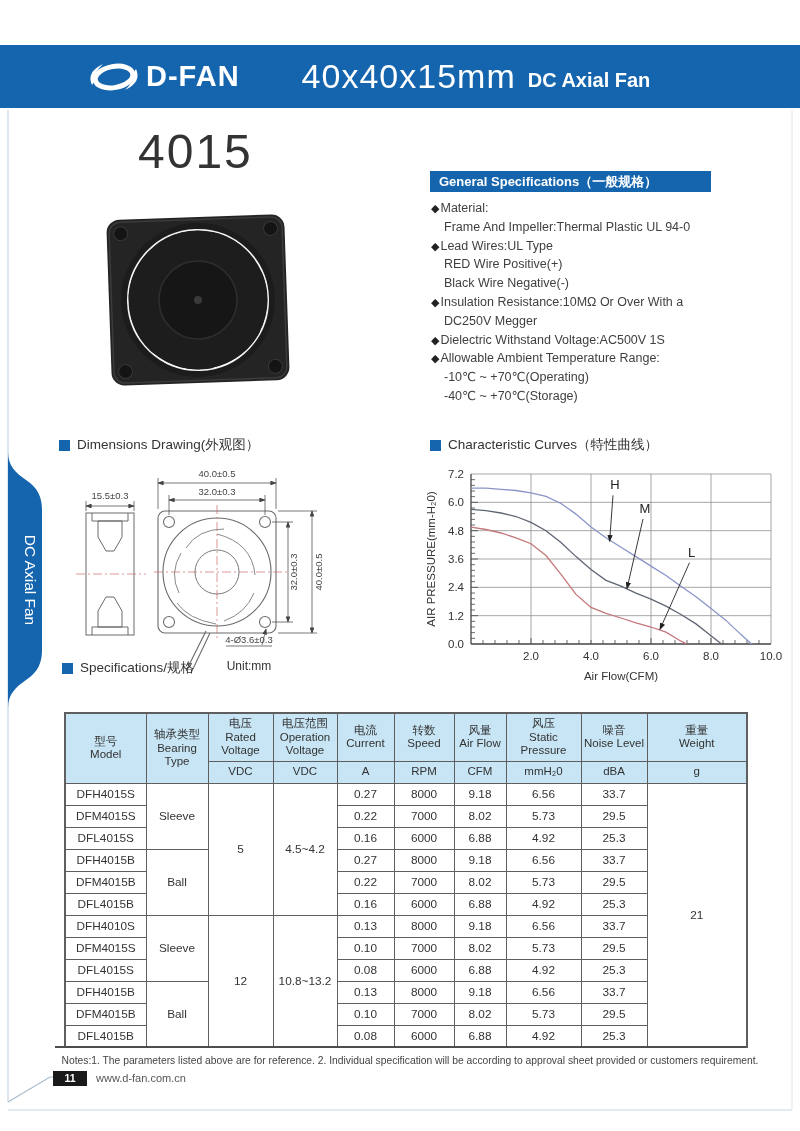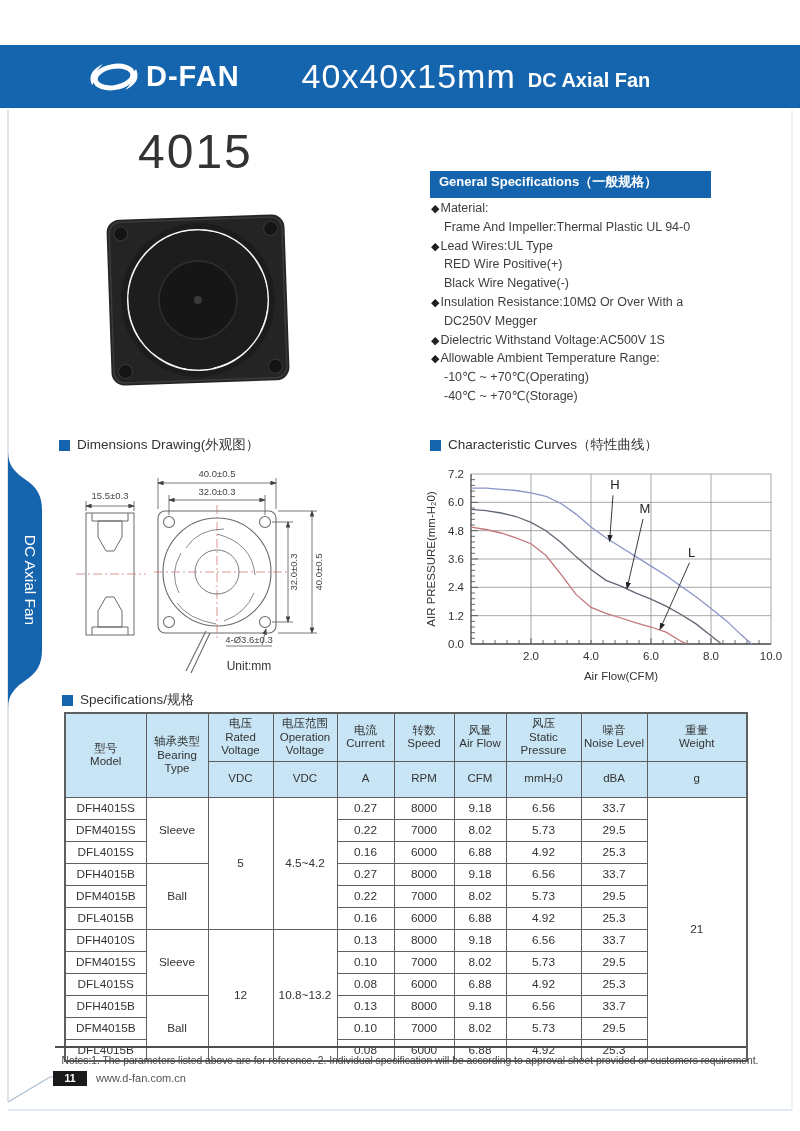--- a/index.html
+++ b/index.html
@@ -14,21 +14,21 @@
   .brand { font-size:29px; font-weight:bold; letter-spacing:1px; margin-left:4px; }
   .hdr-title { font-size:34px; font-weight:400; margin-left:62px; letter-spacing:1px; }
   .hdr-sub { font-size:20px; font-weight:bold; margin-left:12px; margin-top:8px; }
 
   .model-no { position:absolute; left:138px; top:124px; font-size:48px; color:#333; letter-spacing:2px;
               font-weight:400; }
 
   .fan-img { position:absolute; left:92px; top:203px; }
 
   
-  .gs-bar { position:absolute; left:430px; top:171px; width:281px; height:27px; background:#1565ae;
+  .gs-bar { position:absolute; left:430px; top:171px; width:281px; height:21px; background:#1565ae;
             color:#fff; font-size:13px; font-weight:600; line-height:21px; padding-left:9px; }
   .gs-list { position:absolute; left:431px; top:199px; width:356px; font-size:12.5px; color:#3f3f3f;
              line-height:18.8px; }
   .gs-line { white-space:nowrap; }
   .gs-line .dia { font-size:11px; margin-right:1px; color:#222; }
   .gs-line.cont { padding-left:13px; }
 
   
   .sec-head { position:absolute; display:flex; align-items:center; font-size:13.5px; color:#333; }
   .sec-head .sq { width:11px; height:11px; background:#1565ae; margin-right:7px; flex:0 0 auto; }
@@ -303,21 +303,21 @@
         <text x="197" y="222" text-anchor="middle" class="axlab" font-size="12.5">Air Flow(CFM)</text>
         <line x1="189" y1="37.34722222222223" x2="185.6" y2="83.29166666666667" class="leader" marker-end="url(#car)"></line>
         <text x="191" y="31.34722222222223" text-anchor="middle" class="annot-t">H</text>
         <line x1="219" y1="60.95833333333334" x2="203" y2="130.51388888888889" class="leader" marker-end="url(#car)"></line>
         <text x="221" y="54.95833333333334" text-anchor="middle" class="annot-t">M</text>
         <line x1="265.5" y1="104.63888888888887" x2="236" y2="171.36111111111111" class="leader" marker-end="url(#car)"></line>
         <text x="267.5" y="98.63888888888887" text-anchor="middle" class="annot-t">L</text>
       </g>
   </svg>
 
-  <div class="sec-head" style="left:62px; top:691px;">
+  <div class="sec-head" style="left:62px; top:659px;">
     <span class="sq"></span>
     <span>Specifications/规格</span>
   </div>
   <table class="spec-table">
     <colgroup id="spec-cols">
         <col style="width: 81px;">
         <col style="width: 62px;">
         <col style="width: 65px;">
         <col style="width: 64px;">
         <col style="width: 57px;">
@@ -367,21 +367,21 @@
           </th>
           <th>
             <div class="zh">重量</div>
             <div>Weight</div>
           </th>
         </tr>
         <tr>
           <th style="height: 22px;">VDC</th>
           <th style="height: 22px;">VDC</th>
           <th style="height: 22px;">A</th>
-          <th style="height: 36px;">RPM</th>
+          <th style="height: 22px;">RPM</th>
           <th style="height: 22px;">CFM</th>
           <th style="height: 22px;">mmH₂0</th>
           <th style="height: 22px;">dBA</th>
           <th style="height: 22px;">g</th>
         </tr>
       </thead>
     <tbody id="spec-body">
         <tr>
           <td>DFH4015S</td>
           <td rowspan="3">Sleeve</td>

